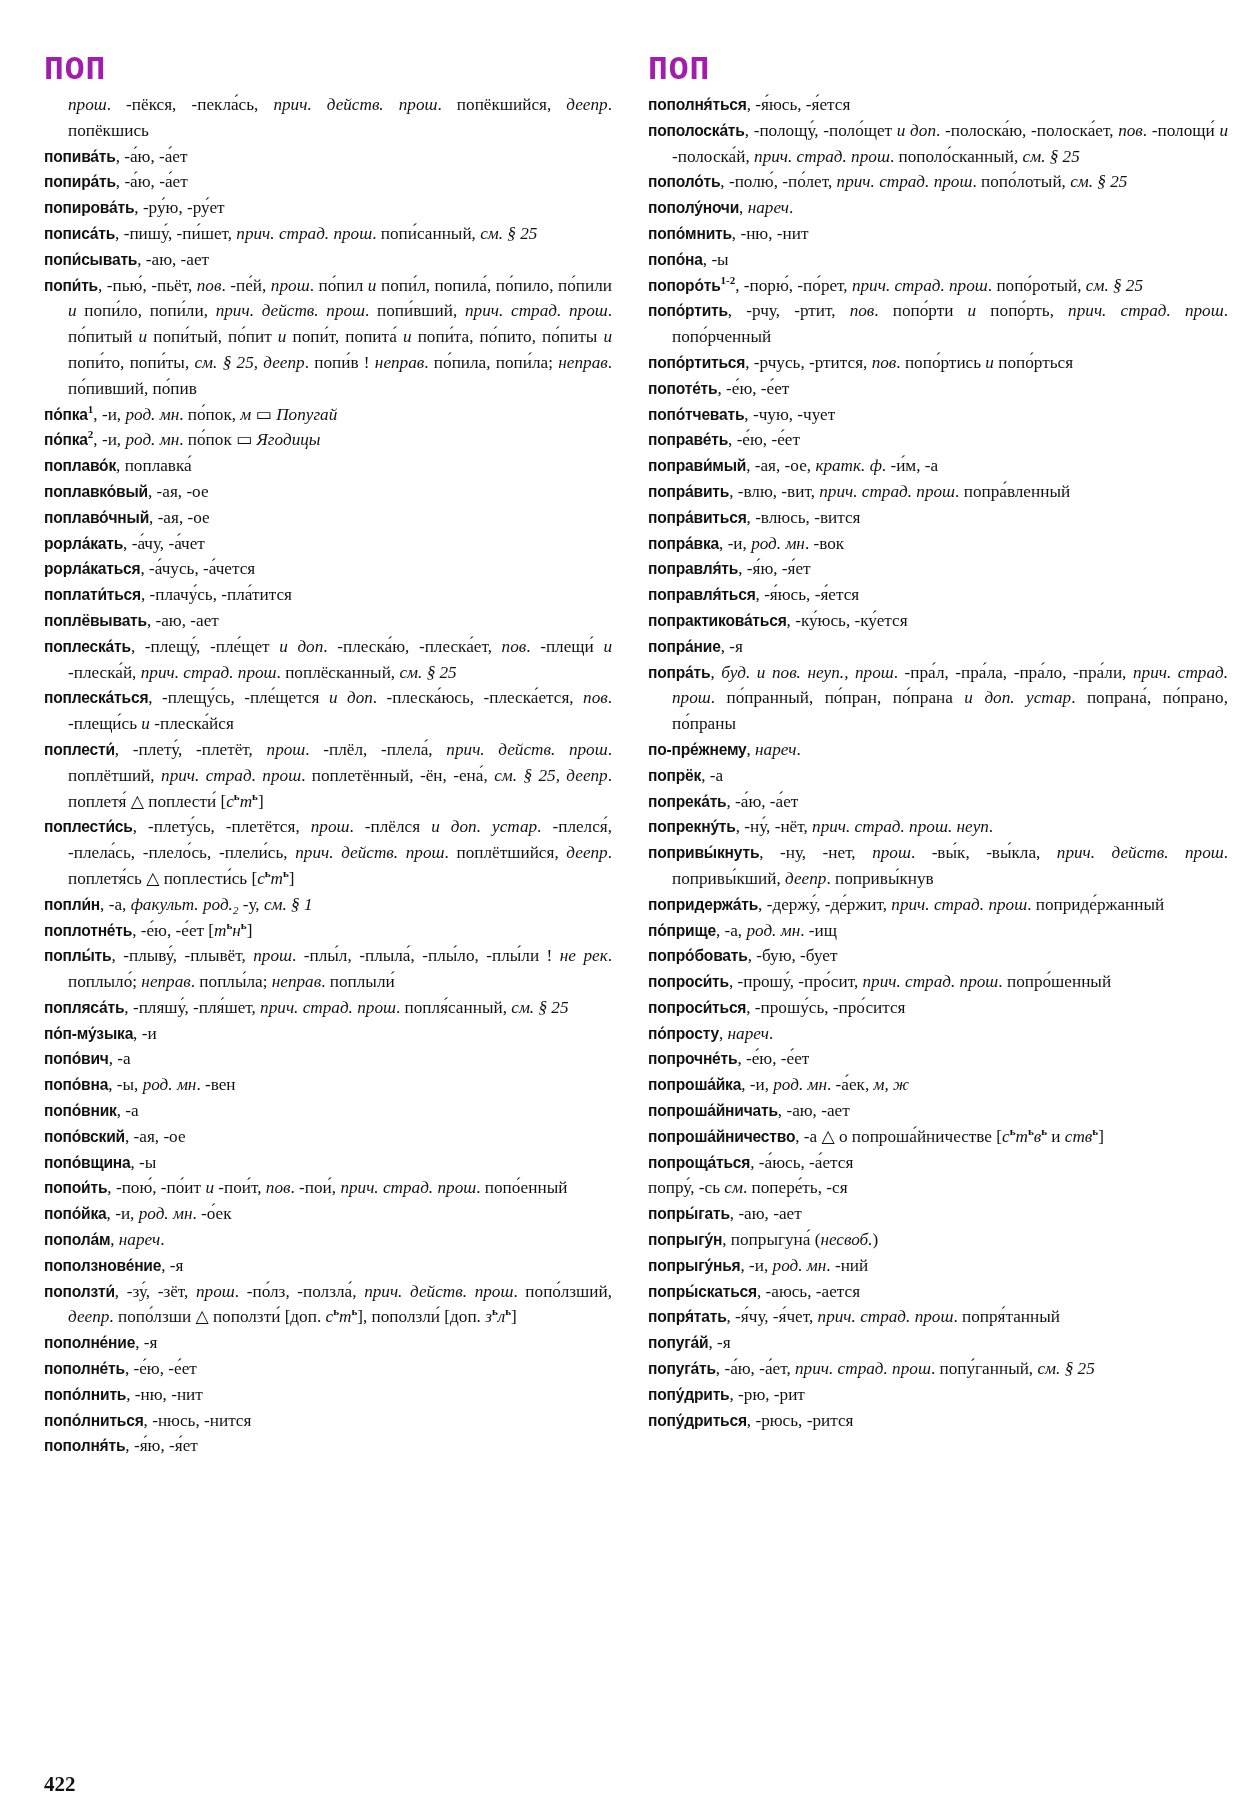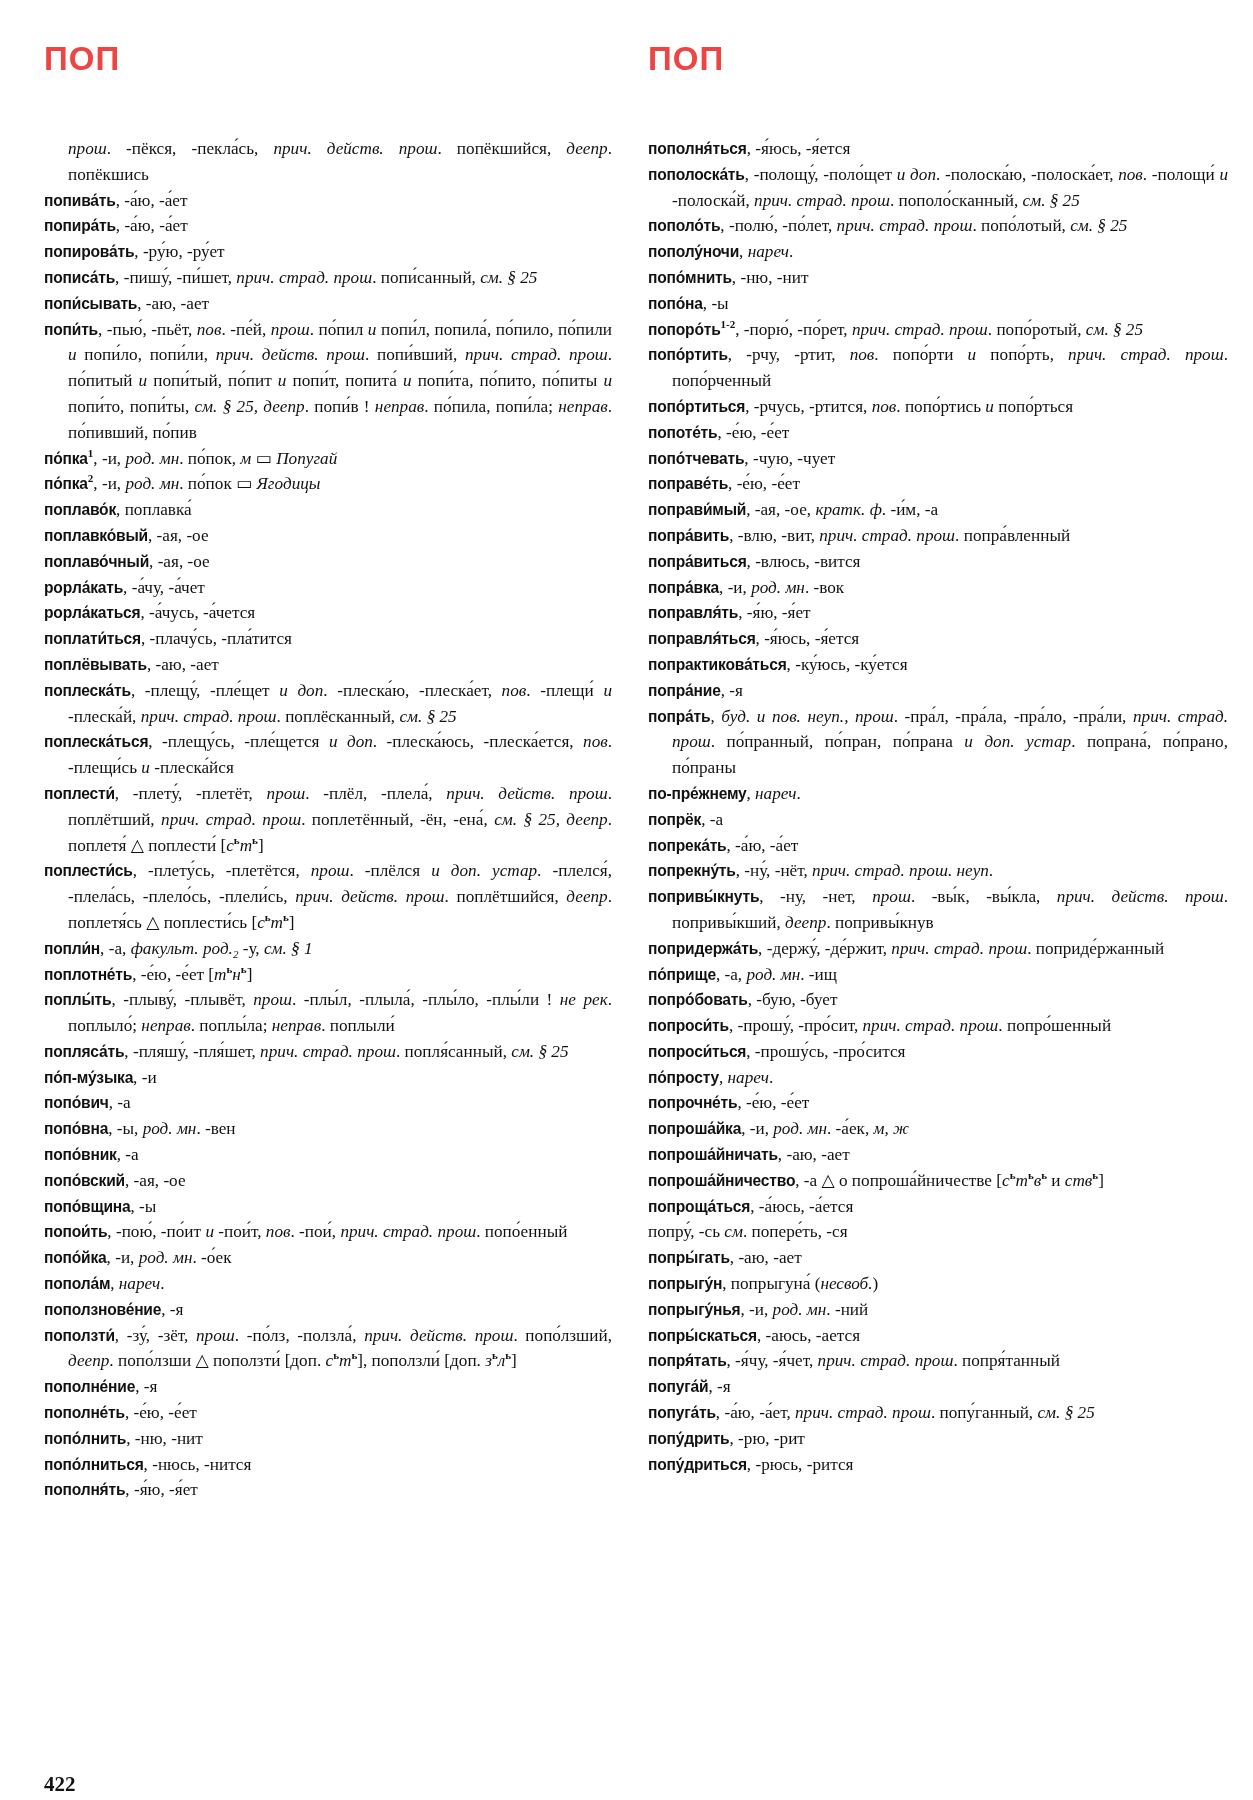--- a/index.html
+++ b/index.html
@@ -3,29 +3,29 @@
 <meta charset="utf-8">
 <style>
   html, body { margin: 0; padding: 0; background: #ffffff; }
   body {
     width: 1253px; height: 1800px; position: relative; overflow: hidden;
     font-family: "Liberation Serif", "DejaVu Serif", serif;
     color: #111111;
   }
   .page { position: absolute; left: 0; top: 0; width: 1253px; height: 1800px; }
   .running-head {
-    position: absolute; top: 40px;
-    font-family: Liberation Sans, sans-serif; font-weight: bold;
-    font-size: 33px; letter-spacing: 1px; color: #ef4444;
+    position: absolute; top: 52px;
+    font-family: Liberation Mono, monospace; font-weight: bold;
+    font-size: 33px; letter-spacing: 1px; color: #a21caf;
   }
   .rh-left { left: 44px; }
   .rh-right { left: 648px; }
   .column {
     position: absolute; top: 92px; width: 568px;
-    font-size: 17.2px; line-height: 25.8px; margin-top: 44px;
+    font-size: 17.2px; line-height: 25.8px;
   }
   .col-left { left: 44px; }
   .col-right { left: 648px; width: 580px; }
   .entry {
     padding-left: 24px; text-indent: -24px;
     text-align: justify; margin: 0;
   }
   .entry.cont { padding-left: 24px; text-indent: 0; }
   .seg-b { font-weight: bold; font-family: "Liberation Sans", sans-serif; font-size: 15.6px; letter-spacing: -0.2px; }
   .seg-i { font-style: italic; }

